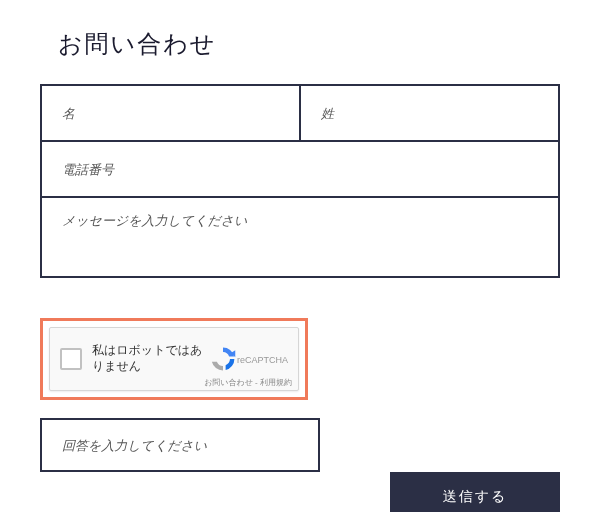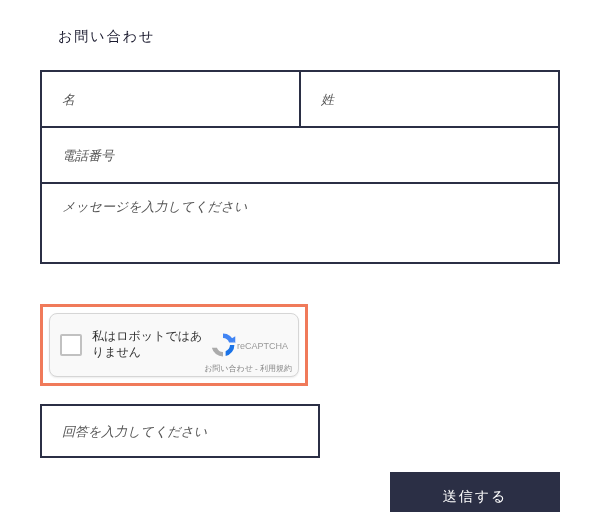--- a/index.html
+++ b/index.html
@@ -5,21 +5,21 @@
     * { box-sizing: border-box; margin: 0; padding: 0; }
     body {
       font-family: "Hiragino Mincho ProN", "Yu Mincho", serif;
       background: #fff;
       width: 600px;
       height: 512px;
       padding: 20px 40px;
       color: #1a1a2e;
     }
     .page-title {
-      font-size: 14px;
+      font-size: 24px;
       font-weight: 400;
       margin: 8px 0 24px 18px;
       letter-spacing: 2px;
     }
     .form-grid {
       border: 2px solid #2b2f45;
       margin-bottom: 40px;
     }
     .row {
       display: flex;
@@ -55,21 +55,21 @@
       display: inline-block;
       padding: 6px;
       margin-bottom: 18px;
       margin-left: 0;
     }
     .captcha {
       width: 250px;
       height: 64px;
       background: #f9f9f9;
       border: 1px solid #d6d6d6;
-      border-radius: 8px;
+      border-radius: 2px;
       box-shadow: 0 1px 2px rgba(0,0,0,0.08);
       display: flex;
       align-items: center;
       padding: 8px 10px;
       position: relative;
     }
     .captcha-check {
       width: 22px;
       height: 22px;
       border: 2px solid #c1c1c1;
@@ -100,21 +100,20 @@
       right: 6px;
       bottom: 2px;
       font-size: 8px;
       color: #888;
       font-family: Arial, sans-serif;
     }
     .answer-box {
       border: 2px solid #2b2f45;
       padding: 16px 20px;
       width: 280px;
-      margin-bottom: 14px;
     }
     .answer-box input {
       border: none;
       outline: none;
       width: 100%;
       font-family: inherit;
       font-size: 13px;
       font-style: italic;
       background: transparent;
     }

